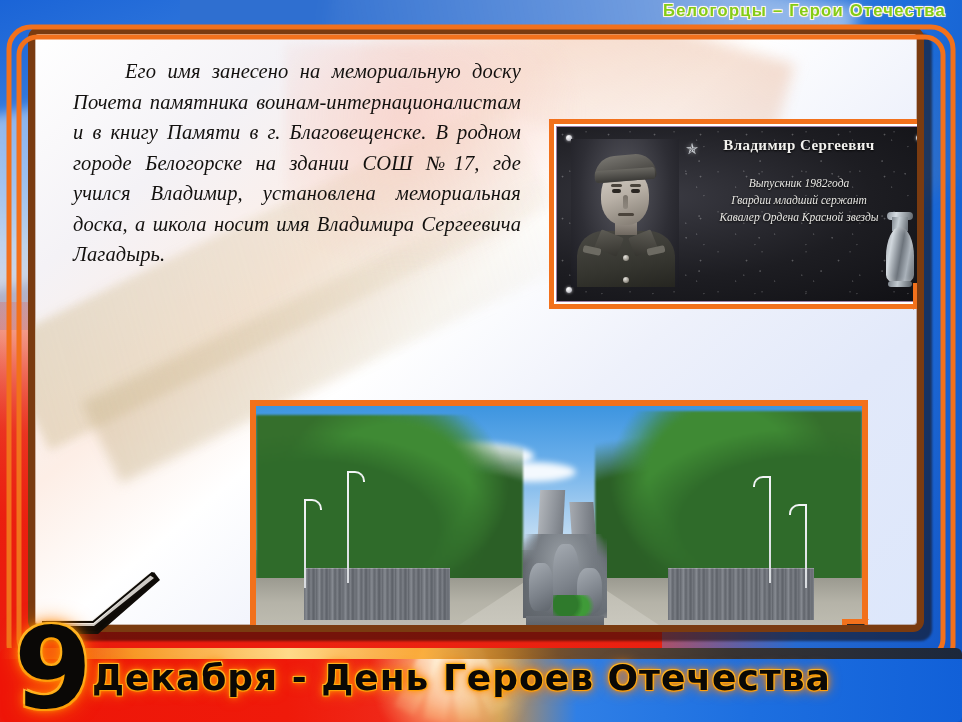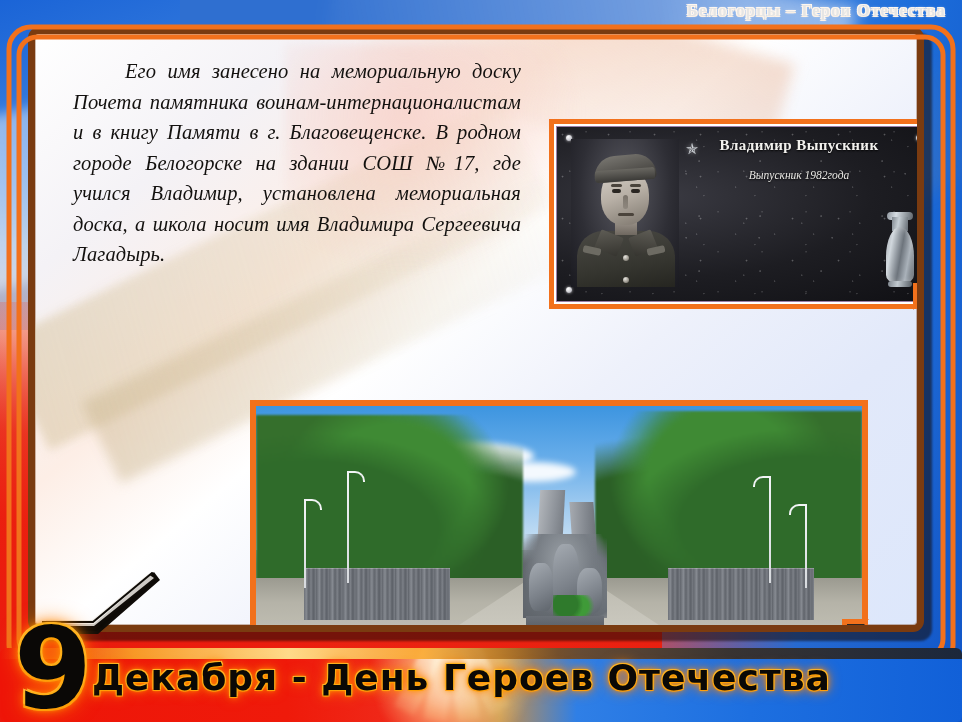--- a/index.html
+++ b/index.html
@@ -92,25 +92,25 @@
         rgba(255,255,255,0) 100%);
     transform: rotate(-22deg);
     filter: blur(10px);
   }
 
   
   .deco-title {
     position: absolute;
     top: 1px;
     right: 16px;
-    font-family: Liberation Serif, serif;
+    font-family: Liberation Sans, sans-serif;
     font-size: 16.5px;
     font-weight: 700;
     letter-spacing: 1.3px;
-    color: #e5e5e5;
+    color: #84cc16;
     text-shadow:
       -1px -1px 0 #fff7ef,
        1px -1px 0 #fff7ef,
       -1px  1px 0 #fff2e4,
        1px  1px 0 #fff2e4,
        0 0 3px rgba(255,255,255,0.9);
     white-space: nowrap;
     z-index: 40;
   }
 
@@ -325,21 +325,21 @@
   .pl-name2 {
     font-family: "Liberation Serif", serif;
     font-weight: 700; font-size: 15px; line-height: 20px;
     letter-spacing: 0.4px;
   }
   .pl-line {
     font-family: "Liberation Serif", serif;
     font-style: italic; font-size: 11.5px; line-height: 17px;
     color: #e9e8e4;
   }
-  .pl-line.sp { margin-top: 12px; font-family: Liberation Serif, serif; }
+  .pl-line.sp { margin-top: 20px; font-family: Liberation Serif, serif; }
   .plaque-star {
     position: absolute;
     left: 125px; top: 12px;
     width: 20px; height: 20px;
     color: #cfd3d8;
     font-size: 15px;
     line-height: 20px;
     text-align: center;
     text-shadow: 0 0 4px rgba(255,255,255,0.5);
   }
@@ -633,22 +633,24 @@
           <div class="p-collarR"></div>
           <div class="p-tab" style="left:12px; top:108px; transform:rotate(12deg);"></div>
           <div class="p-tab" style="left:76px; top:108px; transform:rotate(-12deg);"></div>
           <div class="p-btn" style="left:52px; top:116px;"></div>
           <div class="p-btn" style="left:52px; top:138px;"></div>
         </div>
 
         <div class="plaque-star">✯</div>
 
         <div class="plaque-text">
-          <div class="pl-name2">Владимир Выпускник</div>
+          <div class="pl-name2">Владимир Сергеевич</div>
           <div class="pl-line sp">Выпускник 1982года</div>
+          <div class="pl-line">Гвардии младший сержант</div>
+          <div class="pl-line">Кавалер Ордена Красной звезды</div>
         </div>
 
         <div class="plaque-vase">
           <div class="vase-lip"></div>
           <div class="vase-neck"></div>
           <div class="vase-body"></div>
           <div class="vase-base"></div>
         </div>
       </div>
       <div class="fold"></div>

